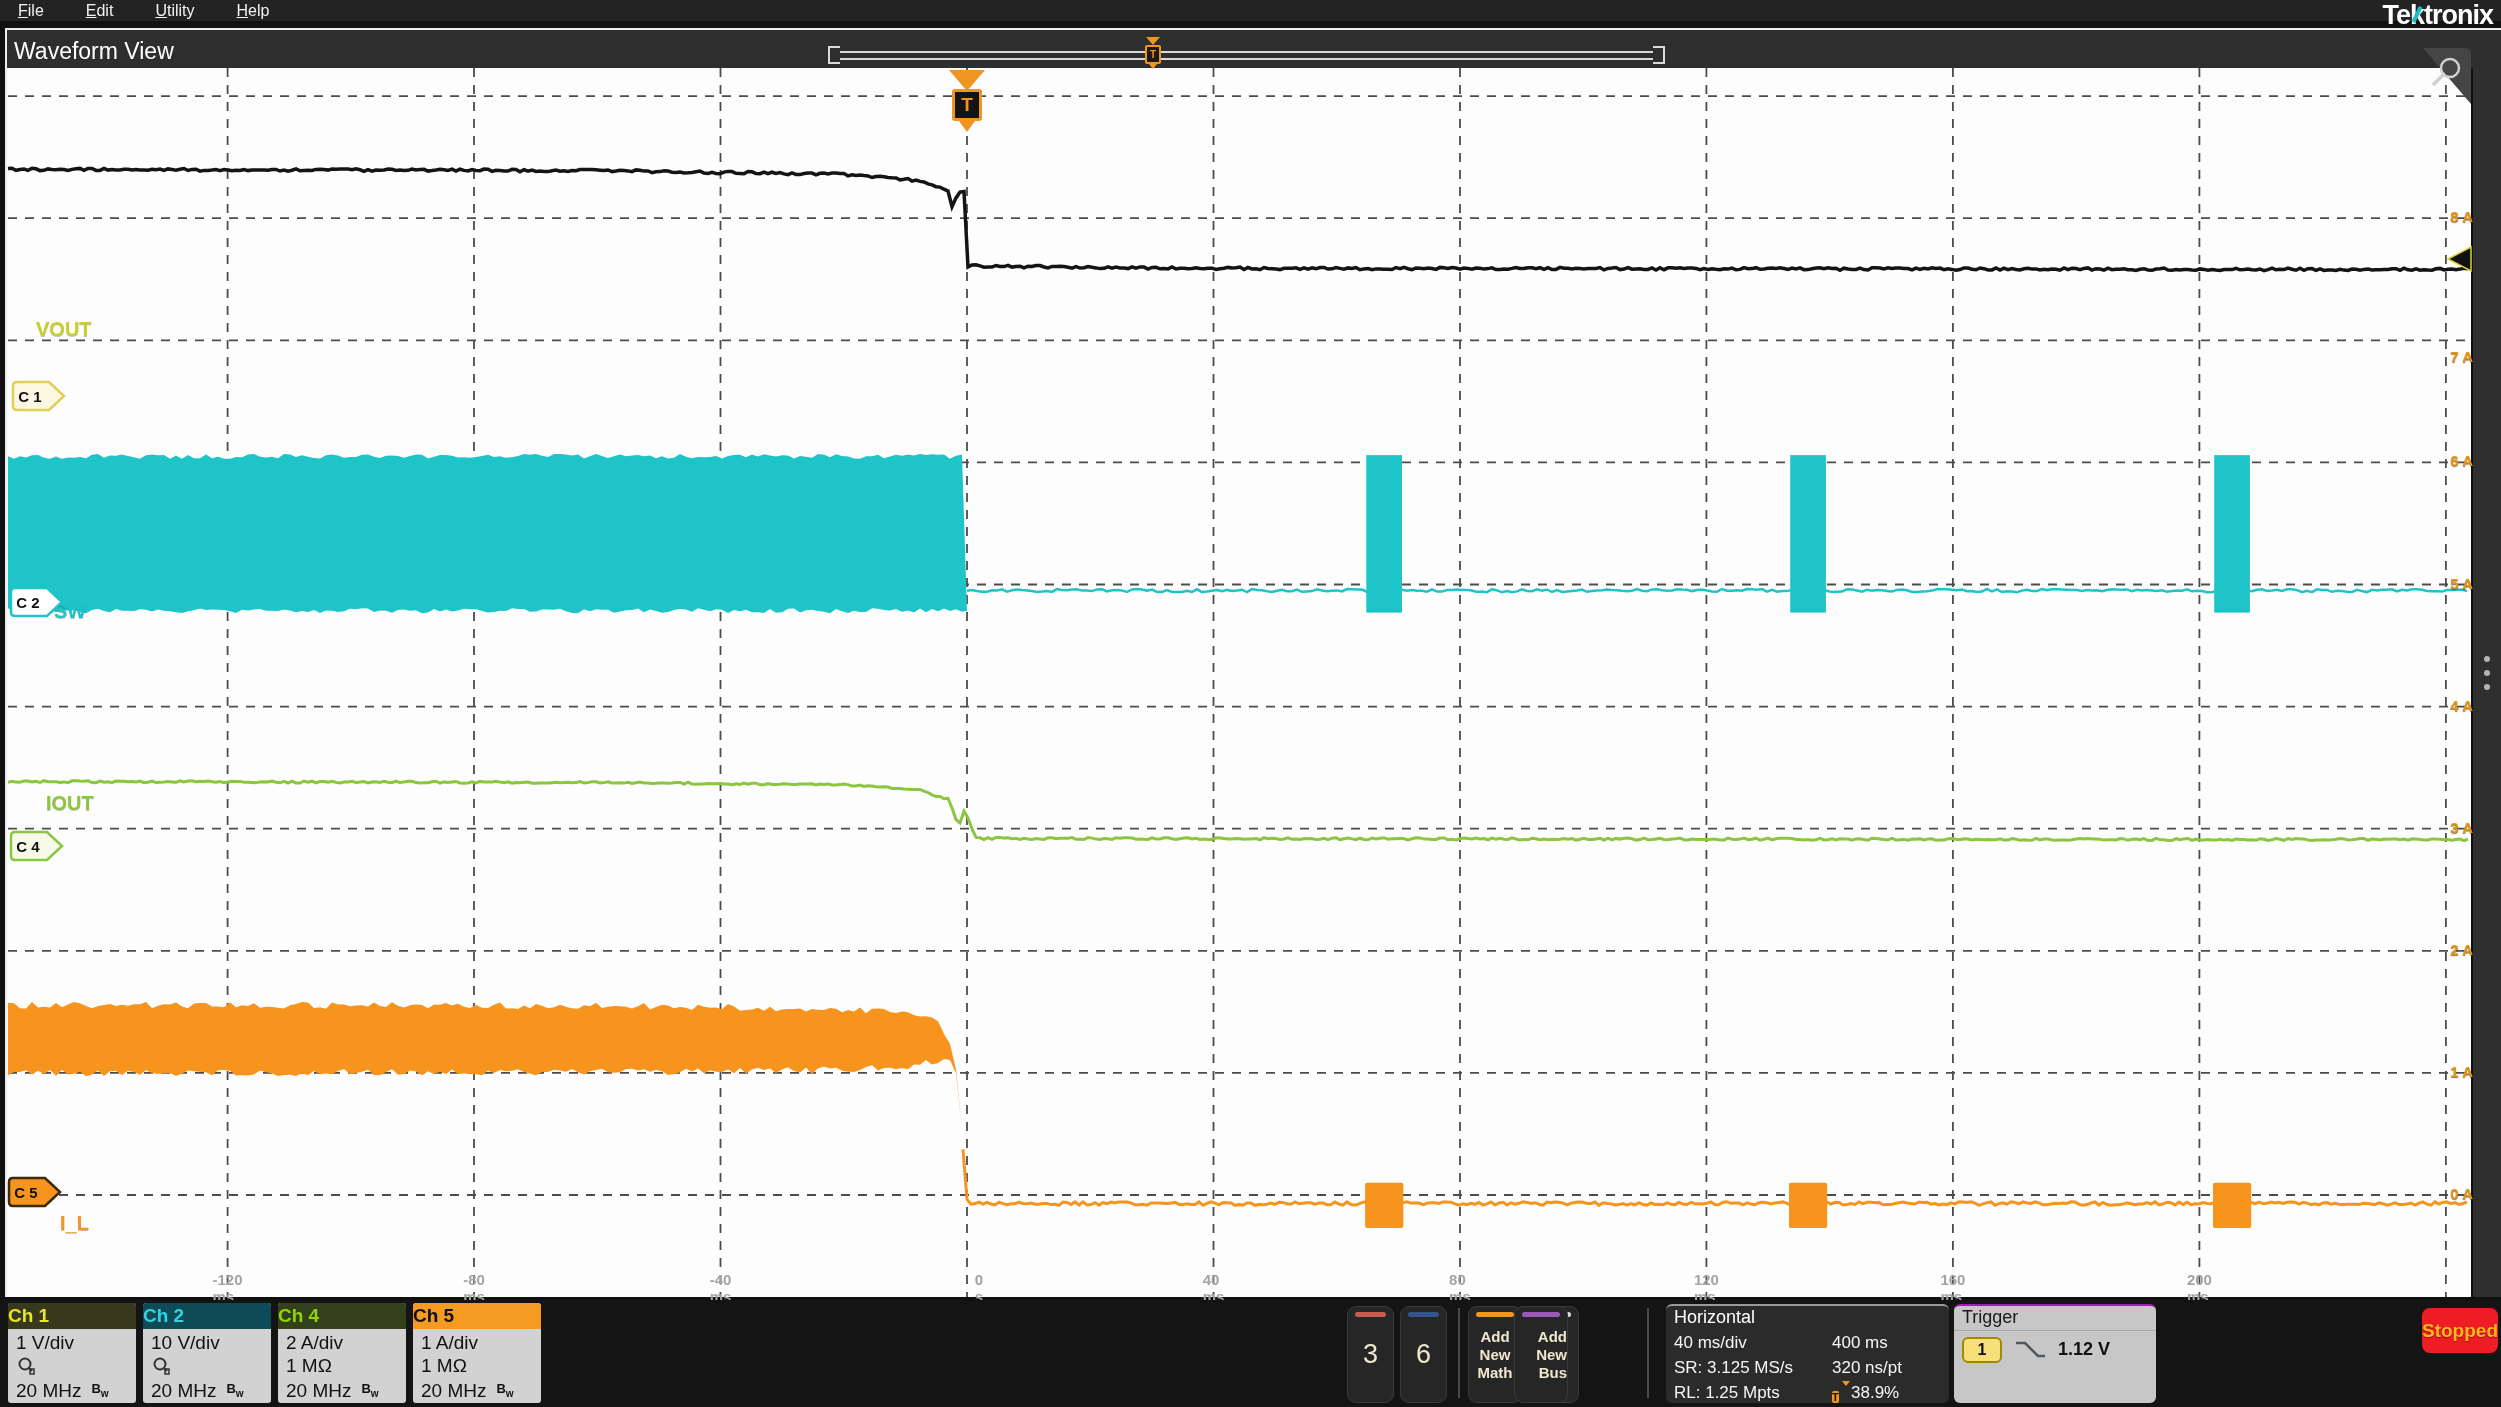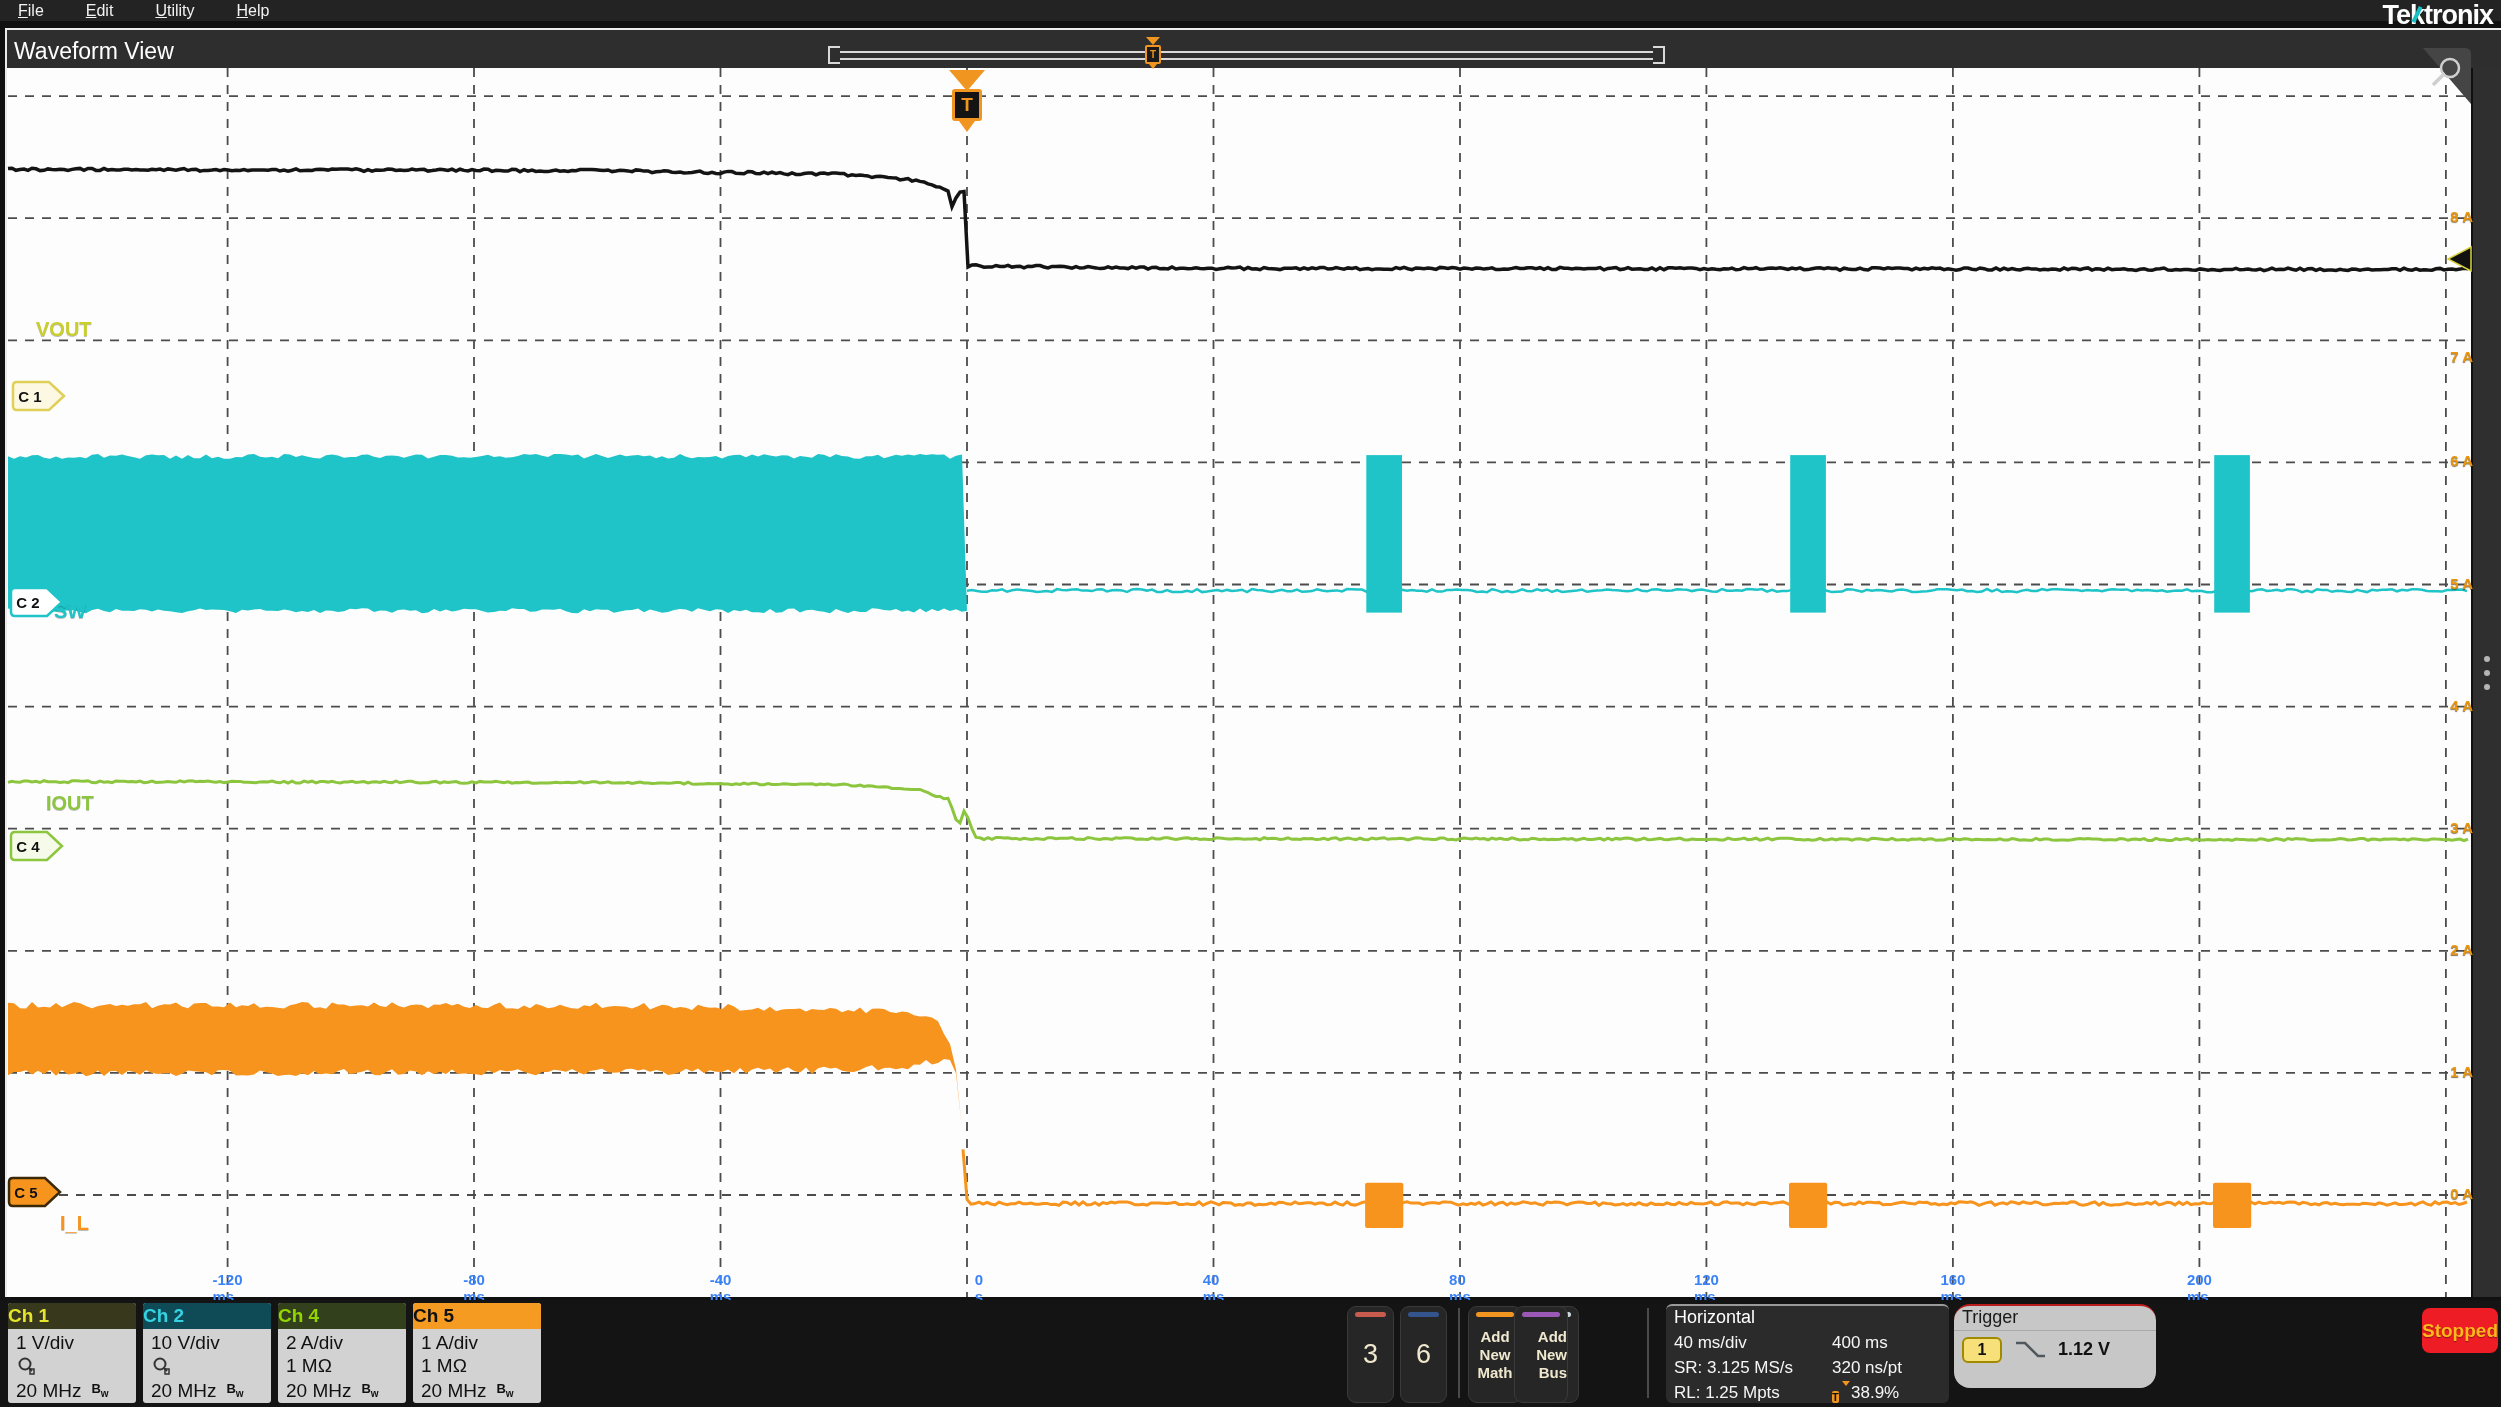--- a/index.html
+++ b/index.html
@@ -27,21 +27,21 @@
   #minitrig .flag{margin:0 auto;width:12px;height:15px;background:#1a1a1a;border:2px solid #f0951f;border-radius:2px;
                   color:#f0951f;font-size:10px;font-weight:bold;line-height:15px;text-align:center;}
   #minitrig .tip{margin:0 auto;width:0;height:0;border-left:4px solid transparent;border-right:4px solid transparent;border-top:5px solid #f0951f;}
   
   #plotbg{position:absolute;left:8px;top:68px;width:2463px;height:1229px;background:#fdfdfd;z-index:1;}
   #leftedge{position:absolute;left:5px;top:68px;width:3px;height:1229px;background:#fdfdfd;border-left:2px solid #ececec;z-index:2;}
   #wave{position:absolute;left:0;top:0;z-index:3;pointer-events:none;}
   #labels{position:absolute;left:0;top:0;z-index:5;}
   .alabel{position:absolute;width:44px;text-align:right;font-size:15px;font-weight:bold;color:#e8940f;
           text-shadow:0 1px 1px rgba(60,40,0,.65);}
-  .tlabel{position:absolute;transform:translateX(-50%);font-size:15px;font-weight:bold;color:#3b82f6;}
+  .tlabel{position:absolute;transform:translateX(-50%);font-size:15px;font-weight:bold;color:#a3a3a3;}
   .wave-label{position:absolute;font-size:20px;font-weight:bold;z-index:6;text-shadow:0 1px 0 rgba(0,0,0,.25);}
   .chtag{position:absolute;z-index:7;}
   
   #trigmark{position:absolute;left:948px;top:70px;width:38px;z-index:8;}
   #trigmark .tri{margin:0 auto;width:0;height:0;border-left:18px solid transparent;border-right:18px solid transparent;border-top:21px solid #f0951f;}
   #trigmark .flag{margin:-2px auto 0;width:24px;height:26px;background:#141414;border:3px solid #f0951f;border-radius:3px;
                   color:#f0951f;font-size:19px;font-weight:bold;line-height:26px;text-align:center;}
   #trigmark .tip{margin:0 auto;width:0;height:0;border-left:8px solid transparent;border-right:8px solid transparent;border-top:11px solid #f0951f;}
   
   #rightstrip{position:absolute;left:2473px;top:46px;width:28px;height:1251px;background:#2f2f2f;z-index:9;}
@@ -64,21 +64,21 @@
   .numbtn{position:absolute;top:6px;width:45px;height:95px;background:#262626;border:1px solid #3a3a3a;border-radius:9px;
           color:#efe8cf;font-size:27px;display:flex;align-items:center;justify-content:center;}
   .numbtn .stripe,.addbtn .stripe{position:absolute;top:5px;left:7px;right:7px;height:5px;border-radius:3px;}
   .addbtn{position:absolute;top:6px;width:52px;height:95px;background:#262626;border:1px solid #3a3a3a;border-radius:9px;
           color:#efe8cf;font-size:15px;font-weight:bold;text-align:center;display:flex;align-items:center;justify-content:center;line-height:1.2;}
   .vdiv{position:absolute;top:8px;width:2px;height:90px;background:#4a4a4a;}
   .darkpanel{position:absolute;top:4px;height:99px;background:#2b2b2b;border-radius:6px;border-top:2px solid #9a9a9a;
              box-sizing:border-box;color:#f5f5f5;overflow:hidden;}
   .darkpanel .phead{font-size:18px;padding:1px 0 2px 8px;color:#fff;}
   .darkpanel .prow{display:grid;grid-template-columns:158px auto;padding-left:8px;font-size:17px;line-height:25px;}
-  .lightpanel{position:absolute;top:4px;height:84px;background:#c7c7c7;border-radius:16px;border-top:2px solid #b91c1c;
+  .lightpanel{position:absolute;top:4px;height:99px;background:#c7c7c7;border-radius:6px;border-top:2px solid #a21caf;
               box-sizing:border-box;color:#111;overflow:hidden;}
   .lightpanel .phead{font-size:18px;padding:1px 0 2px 8px;color:#1a1a1a;border-bottom:1px solid #a9a9a9;}
   .lightpanel .prow{padding-left:8px;font-size:18px;font-weight:600;line-height:25px;}
   #trig-src{display:inline-block;width:36px;height:22px;background:#f7df7a;border:2px solid #a08a00;border-radius:6px;
             color:#111;font-size:16px;font-weight:bold;text-align:center;line-height:22px;vertical-align:middle;}
   #stoppedbtn{position:absolute;left:2422px;top:8px;width:76px;height:45px;background:#ee1c25;border-radius:8px;
               color:#ffb71b;font-size:19px;font-weight:bold;display:flex;align-items:center;justify-content:center;
               text-shadow:0 1px 1px rgba(0,0,0,.4);}
   .tposicon{display:inline-block;position:relative;width:15px;height:19px;vertical-align:-3px;margin-right:4px;}
   .tposicon .sq{width:13px;height:13px;background:#f0951f;border-radius:2px;color:#111;font-size:11px;font-weight:bold;

